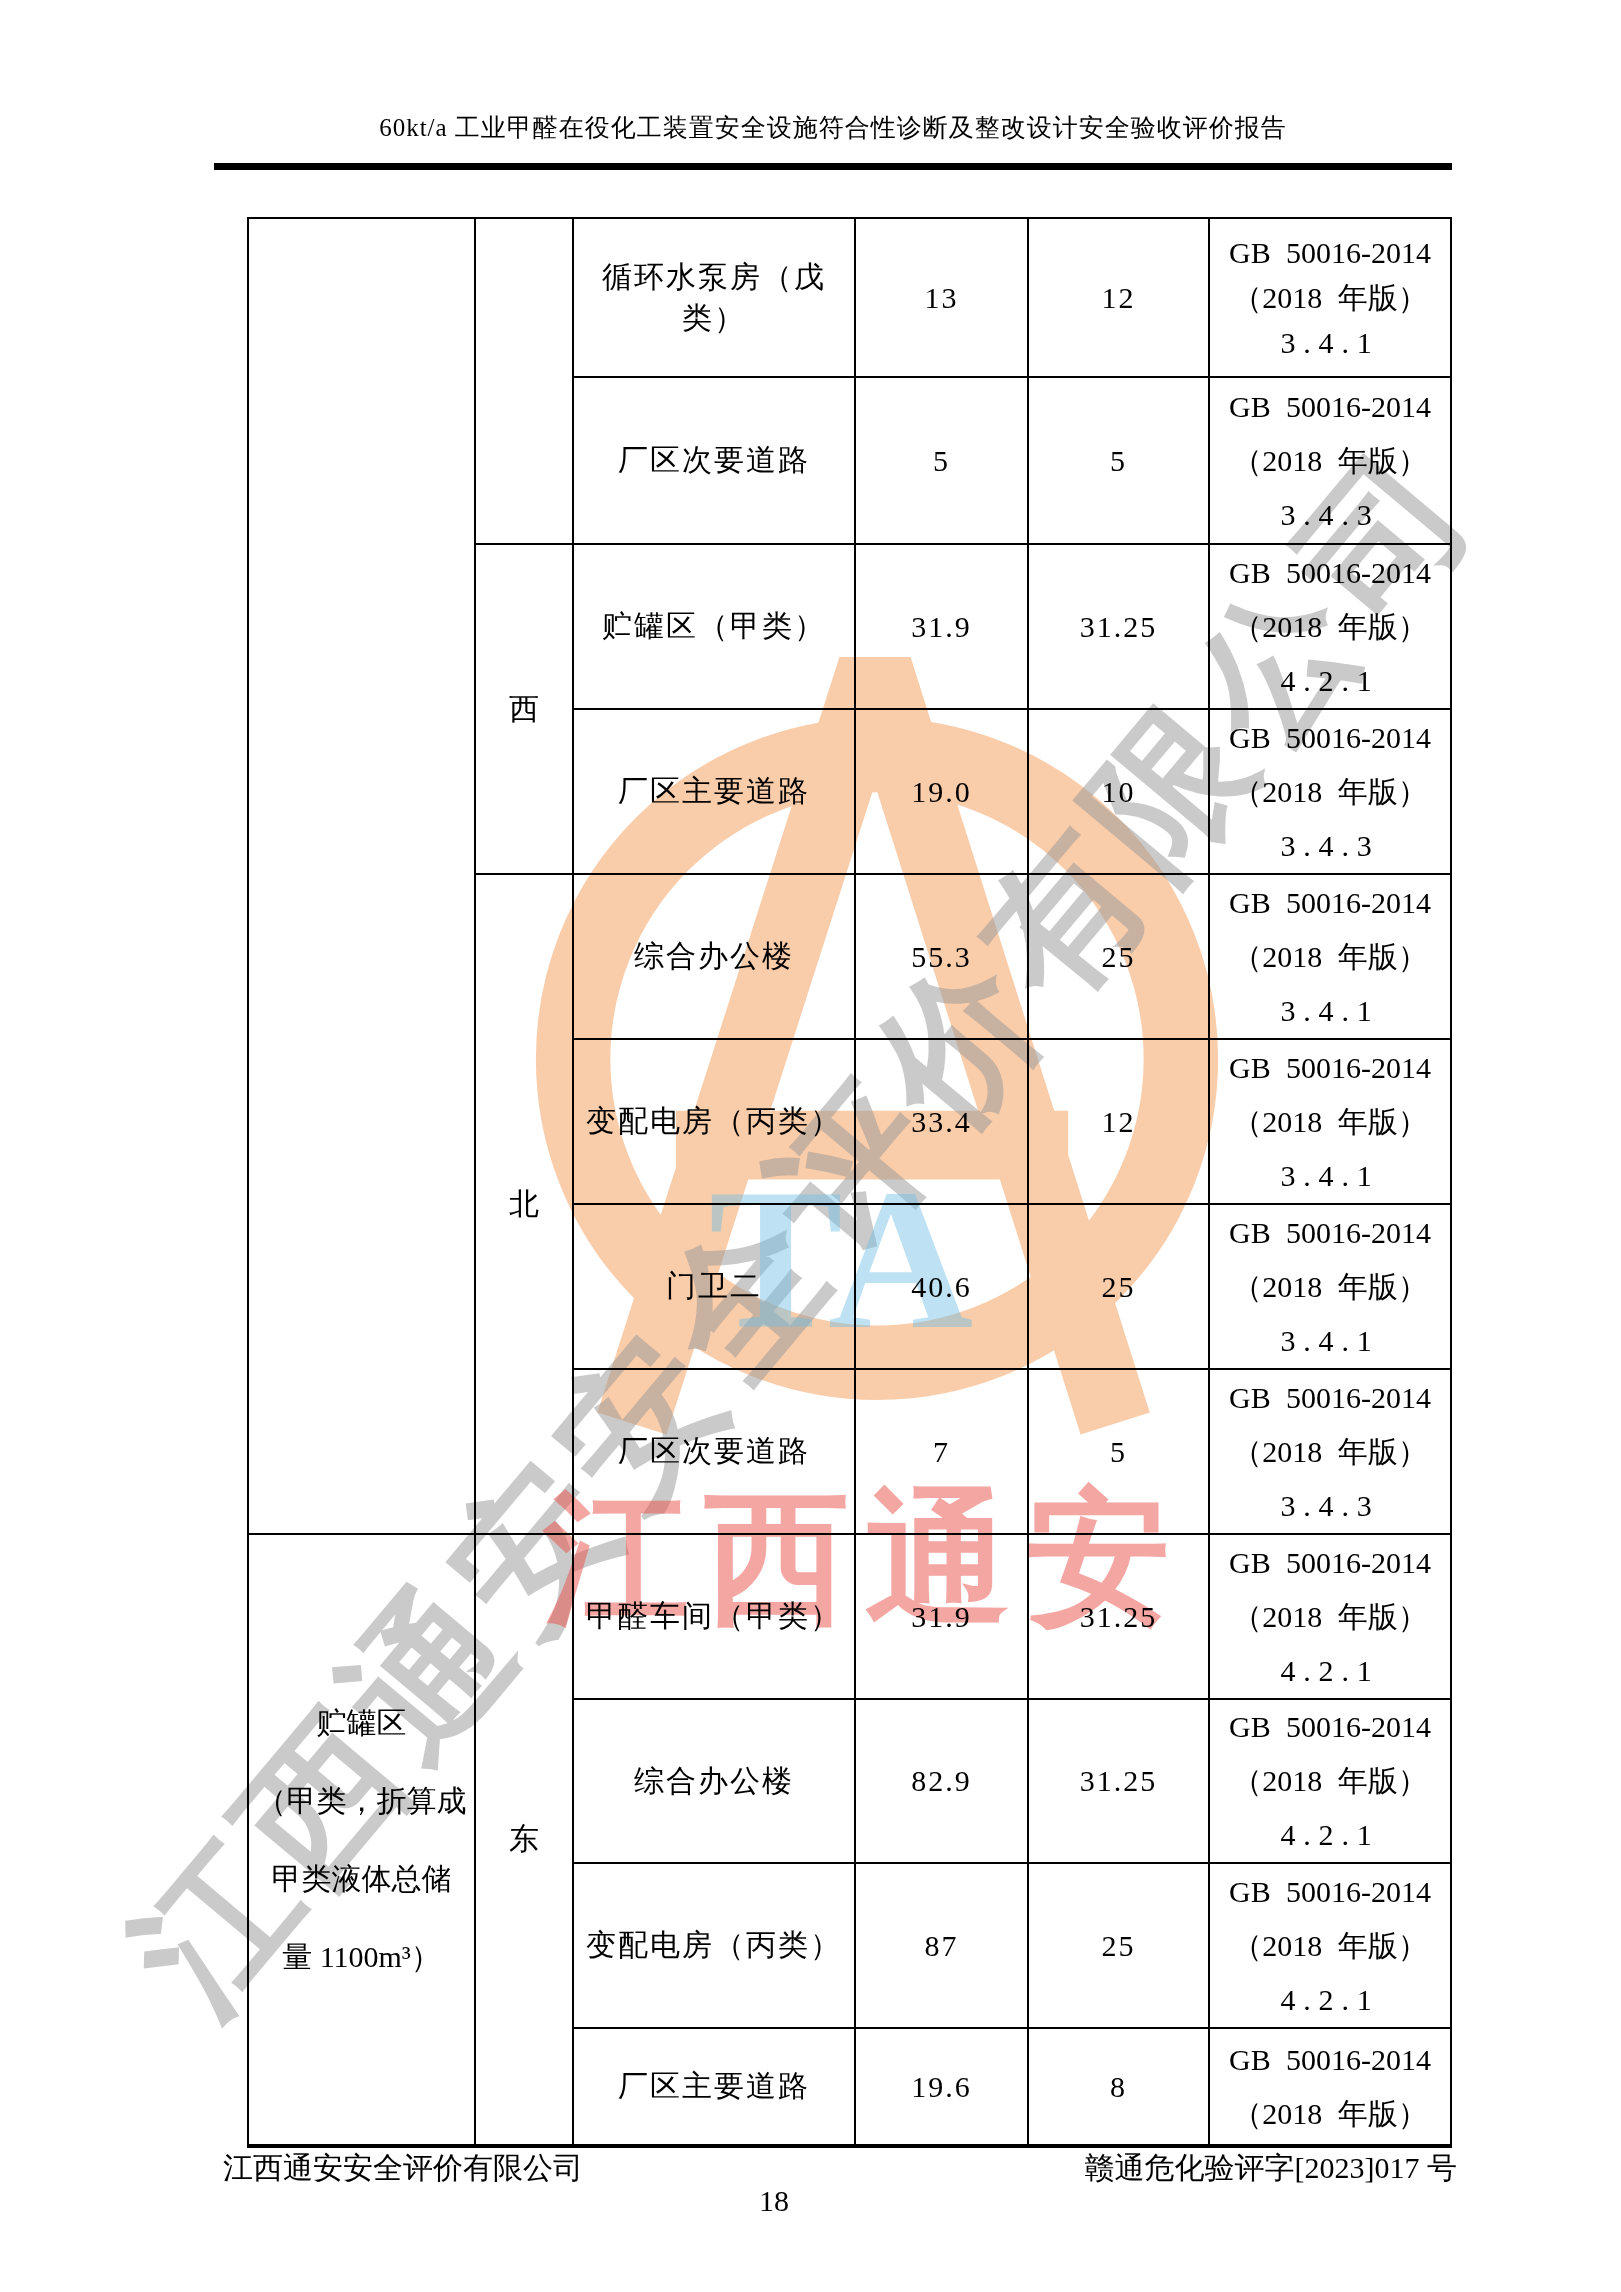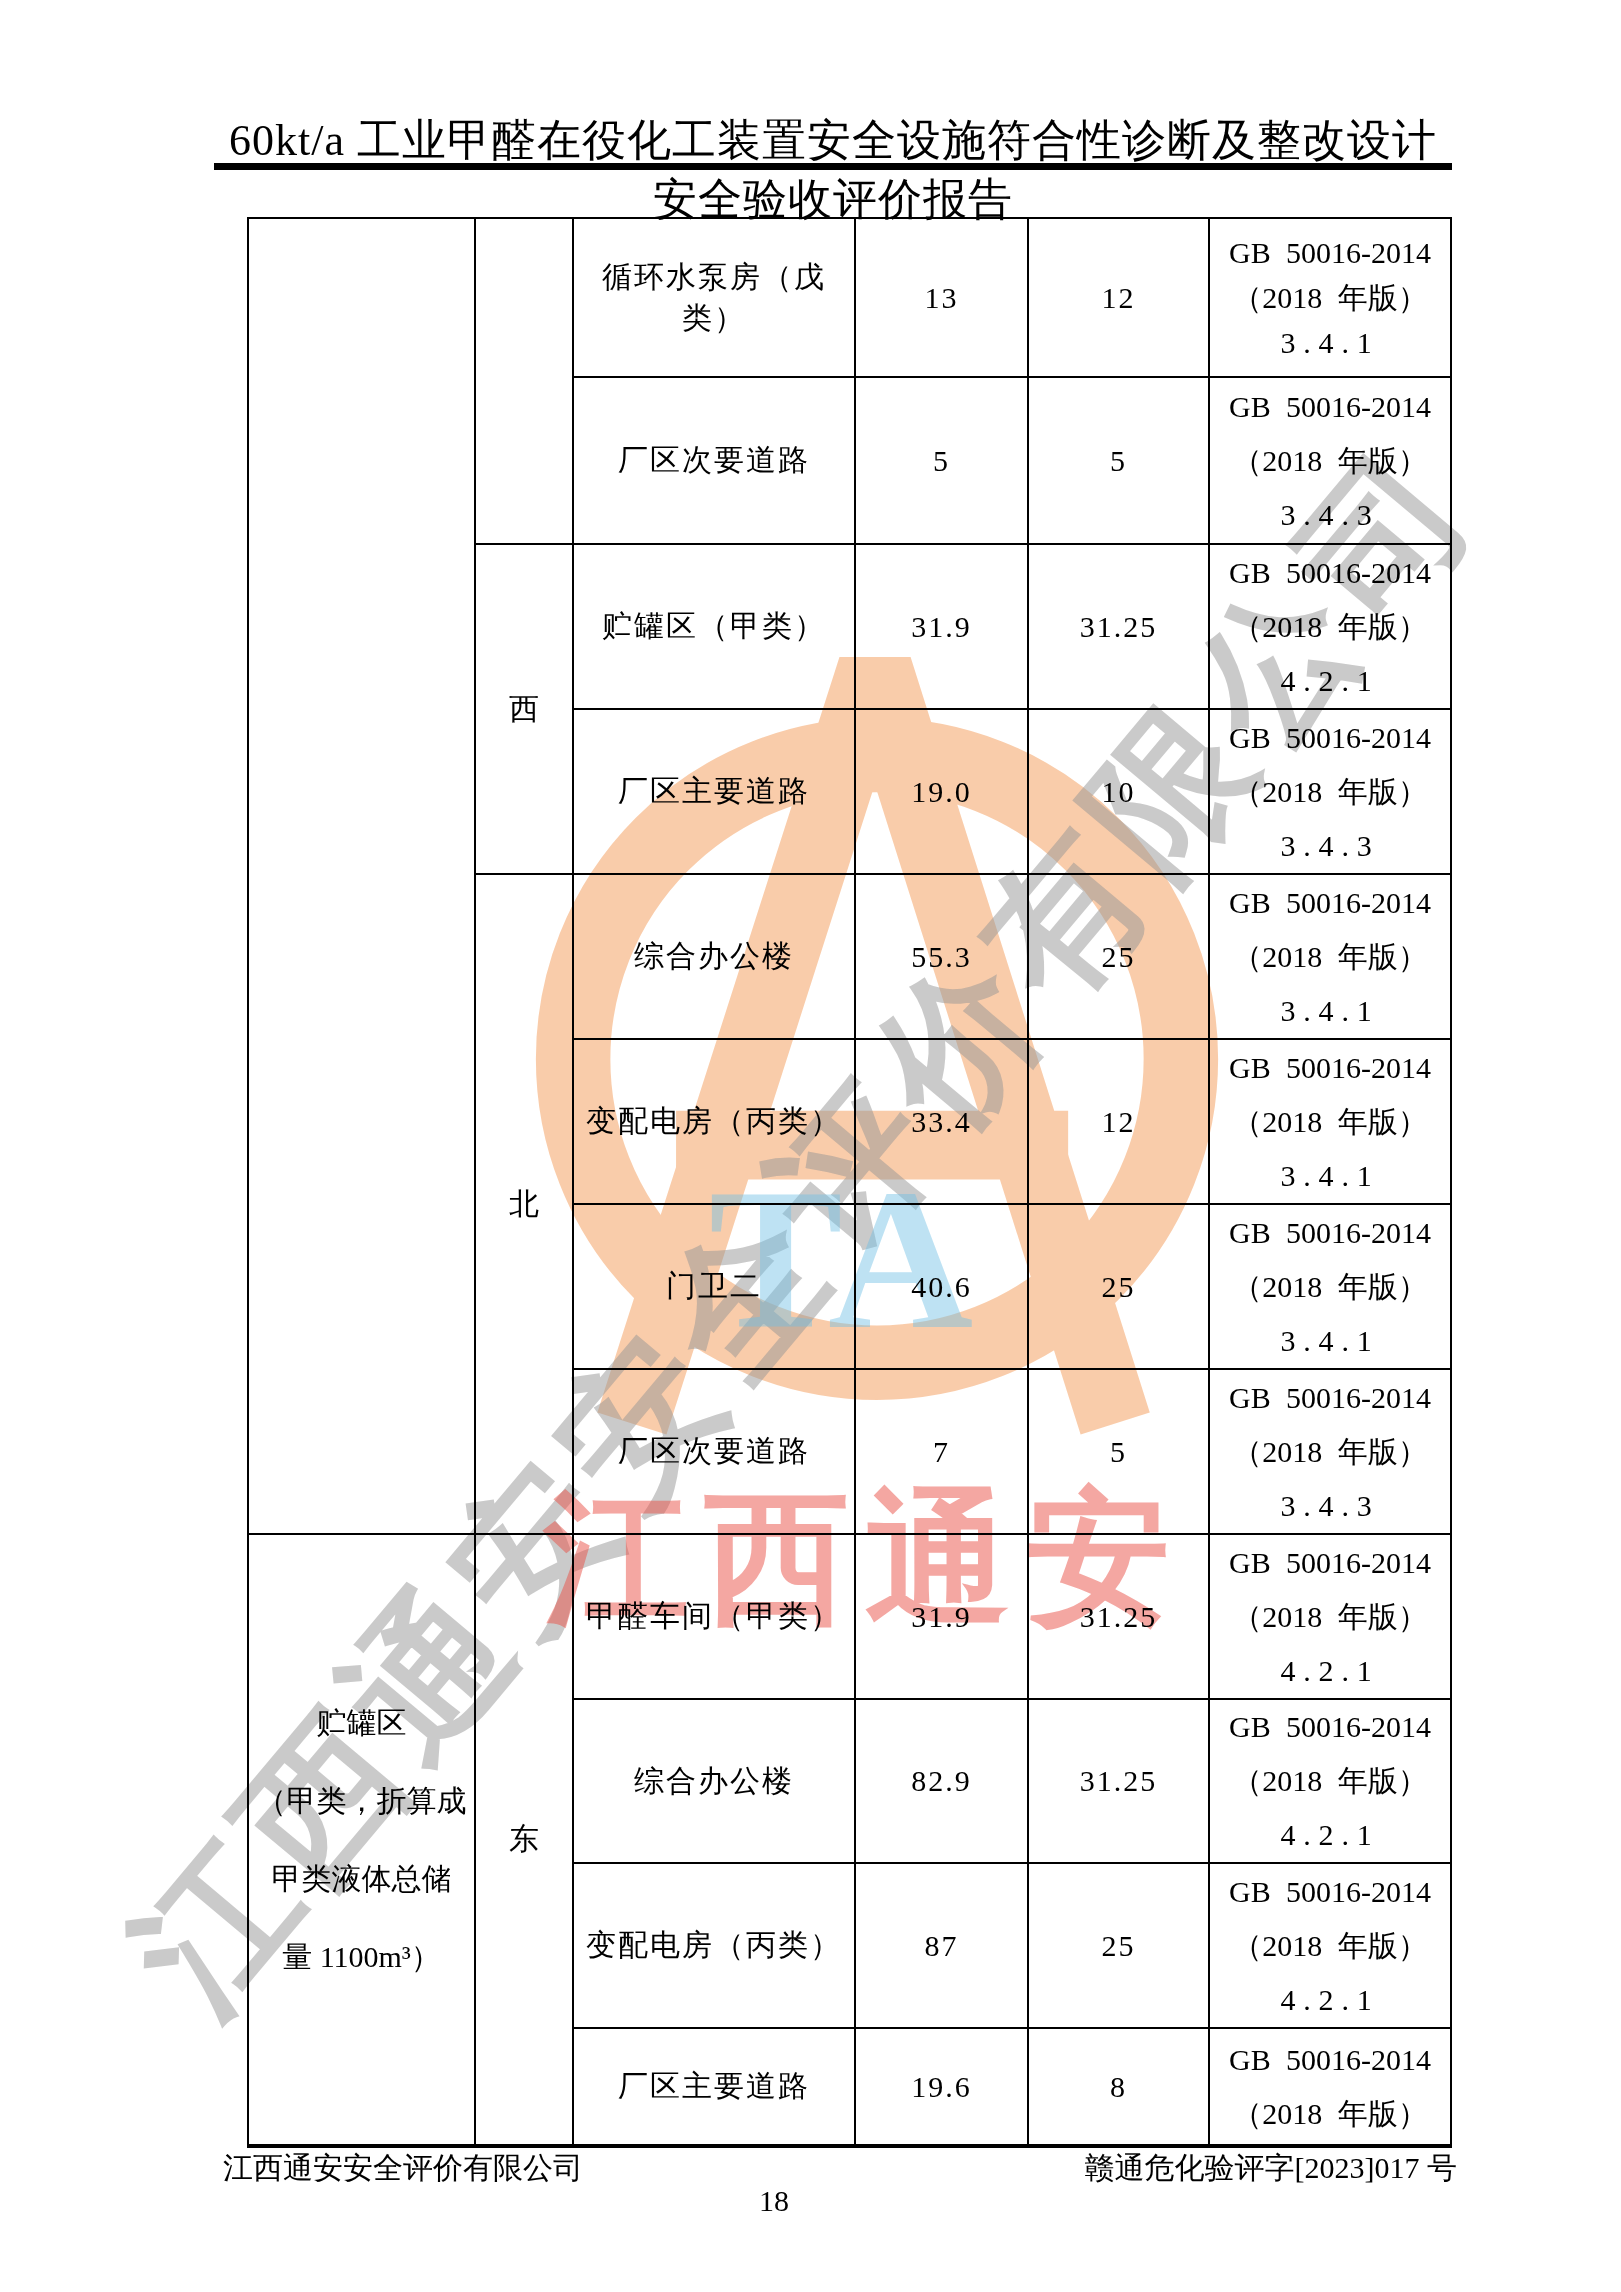--- a/index.html
+++ b/index.html
@@ -12,21 +12,21 @@
            white-space:nowrap;font-family:"Liberation Sans","DejaVu Sans",sans-serif;
            font-weight:bold;font-size:155px;letter-spacing:9.8px;color:rgba(150,150,150,0.5);}
   .wm-blue{left:841px;top:1259px;transform:translate(-50%,-50%);
            font-family:"Liberation Serif","DejaVu Serif",serif;font-weight:bold;
            font-size:201px;color:rgba(110,190,228,0.45);letter-spacing:0;}
   .wm-red{left:865px;top:1560px;transform:translate(-50%,-50%);white-space:nowrap;
           font-family:"Liberation Sans","DejaVu Sans",sans-serif;font-weight:bold;
           font-size:145px;letter-spacing:15.7px;color:rgba(234,80,70,0.5);}
   
   .title{position:absolute;z-index:2;left:214px;width:1238px;top:111px;
-         text-align:center;font-size:44px;letter-spacing:1px;}
+         text-align:center;font-size:25px;letter-spacing:1px;}
   .rule{position:absolute;z-index:2;left:214px;top:163px;width:1238px;height:6.9px;background:#000;}
   
   table.dist{position:absolute;z-index:2;left:247px;top:217px;width:1204px;
              border-collapse:collapse;table-layout:fixed;background:transparent;
              border:2.9px solid #000;border-bottom-width:4.9px;}
   table.dist td{border:2px solid #000;text-align:center;vertical-align:middle;
                 padding:0;font-size:30px;background:transparent;}
   td.thick-bot{border-bottom-width:4.9px;}
   td.name{font-size:29px;letter-spacing:2px;}
   td.num{letter-spacing:2px;}

